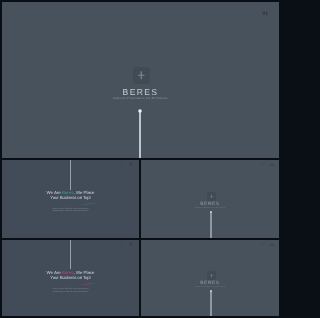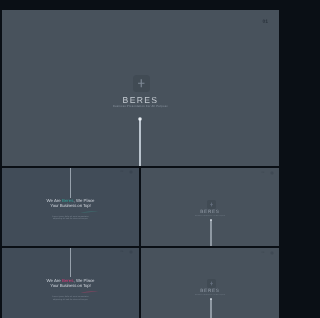--- a/index.html
+++ b/index.html
@@ -1,19 +1,19 @@
 <!DOCTYPE html>
 <html><head>
 <meta charset="utf-8">
 <style>
   * { margin:0; padding:0; box-sizing:border-box; }
   html,body { width:281px; height:318px; overflow:hidden; background:#0a0f15; }
   body { font-family:"Liberation Sans", sans-serif; -webkit-font-smoothing:antialiased; text-rendering:geometricPrecision; }
   .grid { position:absolute; inset:0; }
-  .slide { position:absolute; overflow:hidden; background:#48525c;margin-top:8px; }
+  .slide { position:absolute; overflow:hidden; background:#48525c; }
   .s1 { left:2px; top:2px; width:277px; height:156px; }
   .s2 { left:2px; top:160px; width:137px; height:78px; background:#414c58; }
   .s3 { left:141px; top:160px; width:138px; height:78px; }
   .s4 { left:2px; top:240px; width:137px; height:76px; background:#414c58; }
   .s5 { left:141px; top:240px; width:138px; height:76px; }
   .ctr { position:absolute; left:0; right:0; text-align:center; opacity:0.99; }
   .logo { display:inline-block; border-radius:3.5px; background:rgba(10,18,28,0.11); position:relative; }
   .brand { color:#c6ccd3; font-weight:400; }
   .tagline { color:#8f99a5; }
   .vline { position:absolute; background:linear-gradient(90deg, rgba(204,214,224,0.55) 0%, #ccd6e0 35%, #ccd6e0 65%, rgba(204,214,224,0.5) 100%); }

